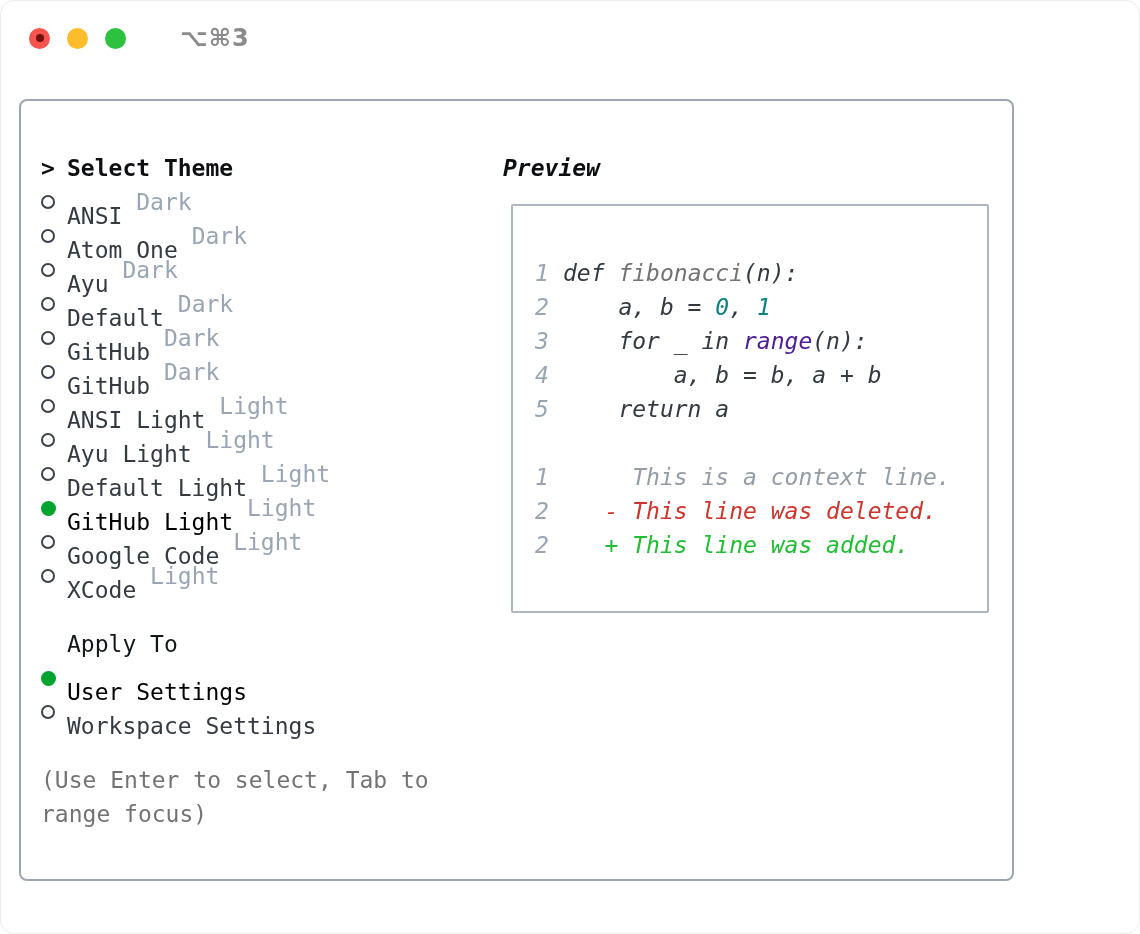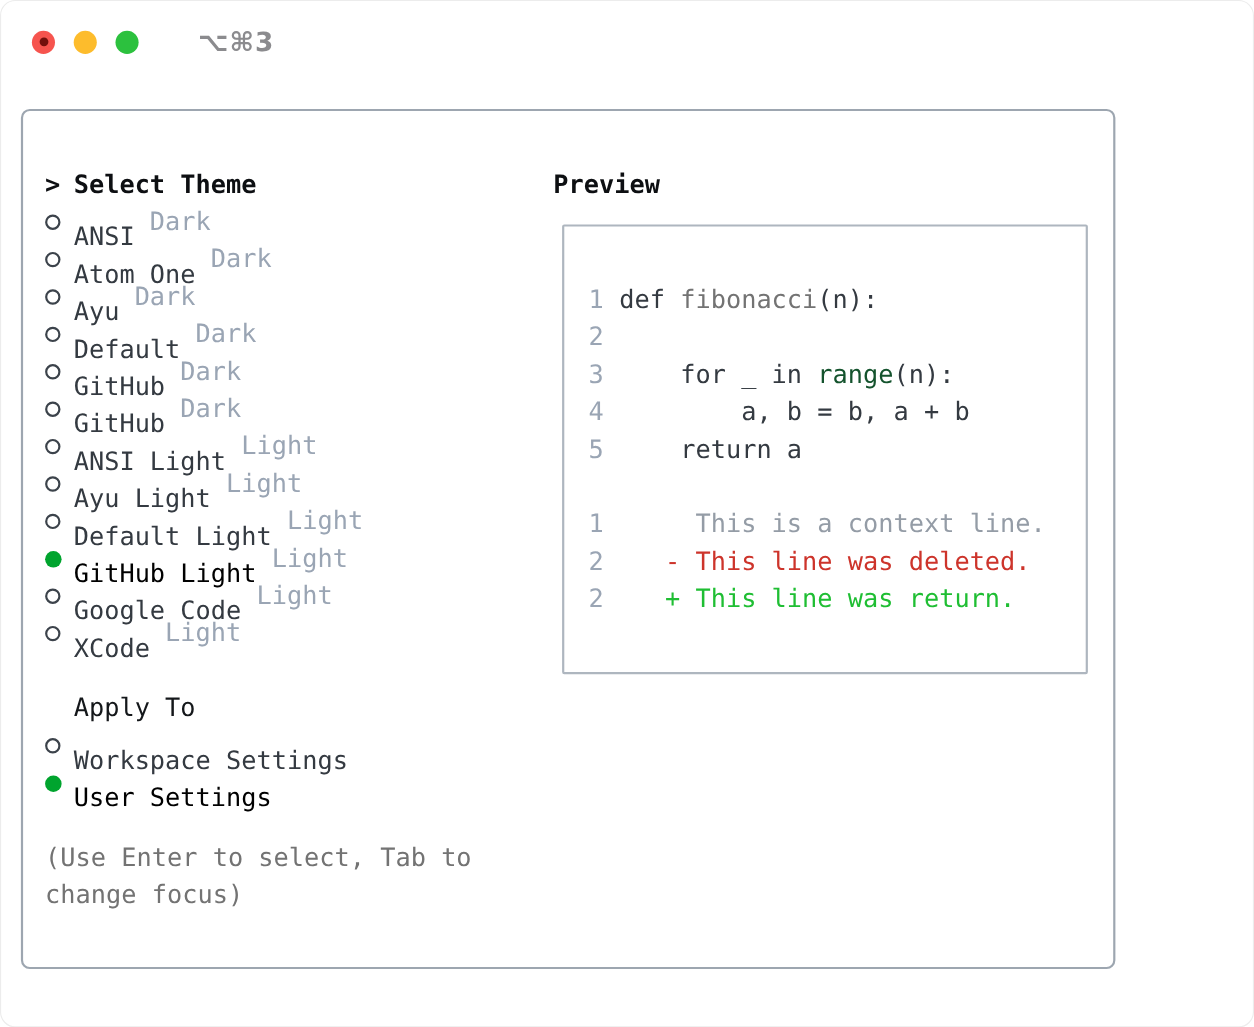--- a/index.html
+++ b/index.html
@@ -41,21 +41,21 @@
     position: absolute; left: 18px; top: 98px;
     width: 995px; height: 782px;
     border: 2px solid #9da6b0;
     border-radius: 8px;
     background: #ffffff;
     padding: 50px 0 0 20px;
     display: flex;
     font-size: 23px; line-height: 34px; color: #343a41;
   }
   .left-col { width: 462px; flex: 0 0 462px; }
-  .right-col { flex: 1; }
+  .right-col { flex: 1; font-style: italic; }
 
   .row { display: flex; align-items: center; height: 34px; white-space: pre; }
   .marker-slot { width: 26px; flex: 0 0 26px; display: flex; align-items: center; }
   .prompt { font-weight: bold; color: #0d0f12; }
   .radio {
     width: 14px; height: 14px; border-radius: 50%;
     border: 2px solid #3c434b; background: transparent;
   }
   .radio.selected { width: 15px; height: 15px; border: none; background: #00a42e; }
   .heading-text { font-weight: bold; color: #0d0f12; }
@@ -75,21 +75,21 @@
     border-radius: 2px;
     padding: 50px 10px 0 22px;
     background: #ffffff;
   }
   .code-row { height: 34px; white-space: pre; display: flex; }
   .ln { display: inline-block; width: 14px; margin-right: 14px; color: #9aa5b4; flex: 0 0 14px; }
   .s-keyword  { color: #343a41; margin-top: 16px; }
   .s-plain    { color: #343a41; }
   .s-function { color: #737373; }
   .s-number   { color: #0d8080; }
-  .s-builtin  { color: #14532d; }
+  .s-builtin  { color: #4c1d95; }
   .s-context  { color: #949ca6; }
   .s-deleted  { color: #cd342b; }
   .s-added    { color: #1fbe33; }
 </style>
 </head>
 <body>
 
 <div class="window">
 
   <div class="titlebar">
@@ -127,43 +127,43 @@
         </div>
 
       <div class="spacer"></div>
 
       <div class="row">
         <span class="marker-slot"></span>
         <span class="subheading-text">Apply To</span>
       </div>
 
       <div id="apply-items">
+          <div class="row"><span class="marker-slot"><span class="radio selected"></span></span><span class="item-name selected">User Settings</span></div>
           <div class="row"><span class="marker-slot"><span class="radio"></span></span><span class="item-name">Workspace Settings</span></div>
-          <div class="row"><span class="marker-slot"><span class="radio selected"></span></span><span class="item-name selected">User Settings</span></div>
         </div>
 
       <div class="spacer"></div>
 
       <div id="hint-lines">
           <div class="hint-line">(Use Enter to select, Tab to</div>
-          <div class="hint-line">change focus)</div>
+          <div class="hint-line">range focus)</div>
         </div>
     </div>
 
     <div class="right-col">
       <div class="preview-heading">Preview</div>
       <div class="preview-box">
         <div id="code-lines">
             <div class="code-row"><span class="ln">1</span><span><span class="s-keyword">def </span><span class="s-function">fibonacci</span><span class="s-plain">(n):</span></span></div>
-            <div class="code-row"><span class="ln">2</span></div>
+            <div class="code-row"><span class="ln">2</span><span><span class="s-plain">    a, b = </span><span class="s-number">0</span><span class="s-plain">, </span><span class="s-number">1</span></span></div>
             <div class="code-row"><span class="ln">3</span><span><span class="s-plain">    for _ in </span><span class="s-builtin">range</span><span class="s-plain">(n):</span></span></div>
             <div class="code-row"><span class="ln">4</span><span><span class="s-plain">        a, b = b, a + b</span></span></div>
             <div class="code-row"><span class="ln">5</span><span><span class="s-plain">    return a</span></span></div>
             <div class="code-row"><span class="ln"></span><span></span></div>
             <div class="code-row"><span class="ln">1</span><span><span class="s-context">     This is a context line.</span></span></div>
             <div class="code-row"><span class="ln">2</span><span><span class="s-deleted">   - This line was deleted.</span></span></div>
-            <div class="code-row"><span class="ln">2</span><span><span class="s-added">   + This line was return.</span></span></div>
+            <div class="code-row"><span class="ln">2</span><span><span class="s-added">   + This line was added.</span></span></div>
           </div>
       </div>
     </div>
 
   </div>
 </div>
 
 </body></html>

